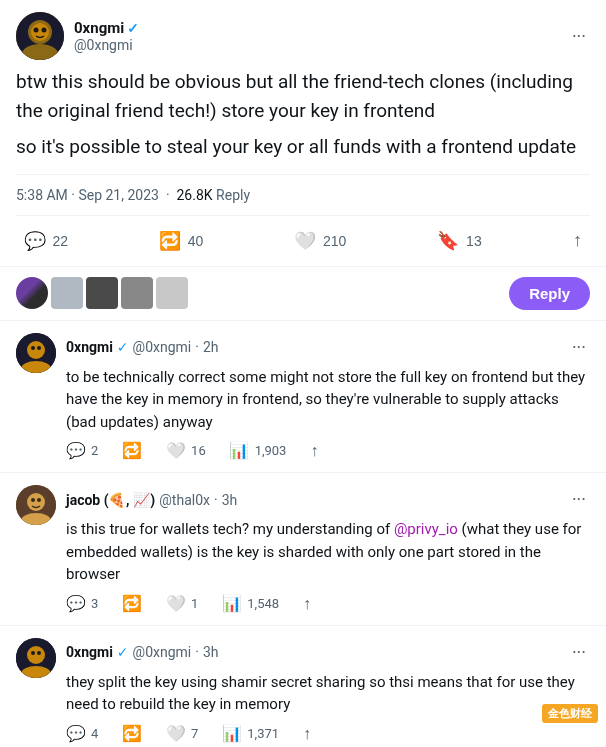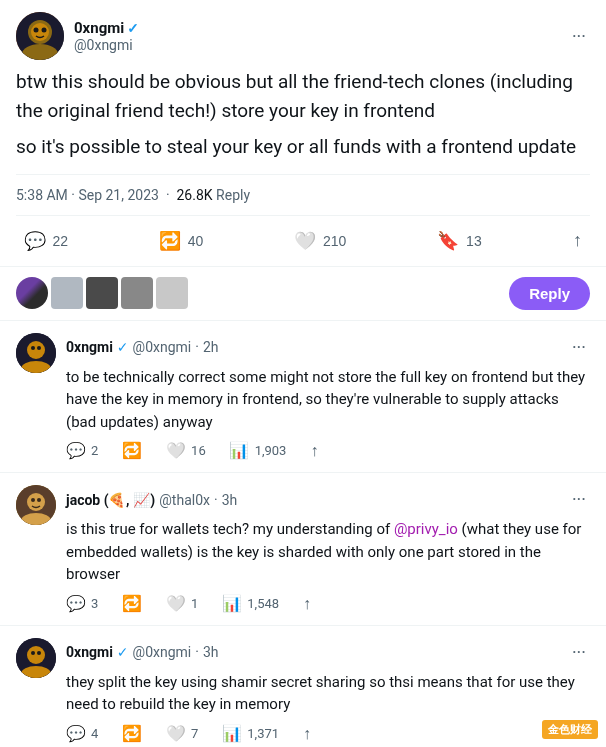--- a/index.html
+++ b/index.html
@@ -248,21 +248,21 @@
       font-size: 13px;
       cursor: pointer;
     }
 
     .comment-action-icon {
       font-size: 16px;
     }
 
     .watermark {
       position: fixed;
-      bottom: 8px;
+      bottom: 24px;
       right: 8px;
       background: #f5a623;
       color: #fff;
       padding: 2px 6px;
       font-size: 11px;
       border-radius: 3px;
       font-weight: 700;
     }
   </style>
 </head>

